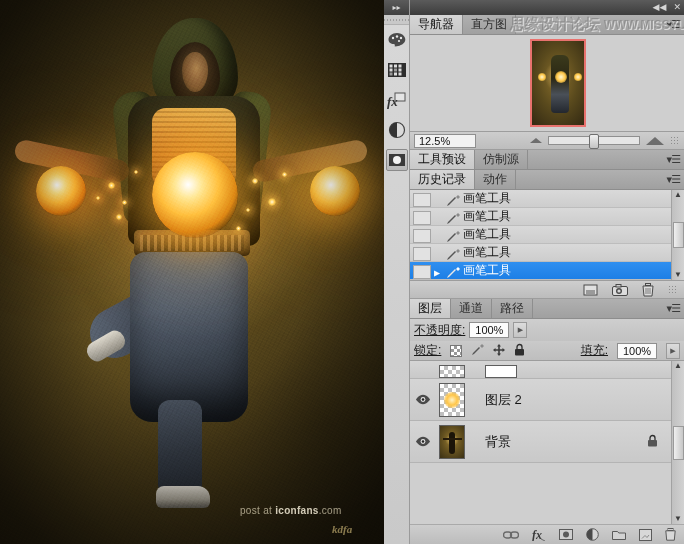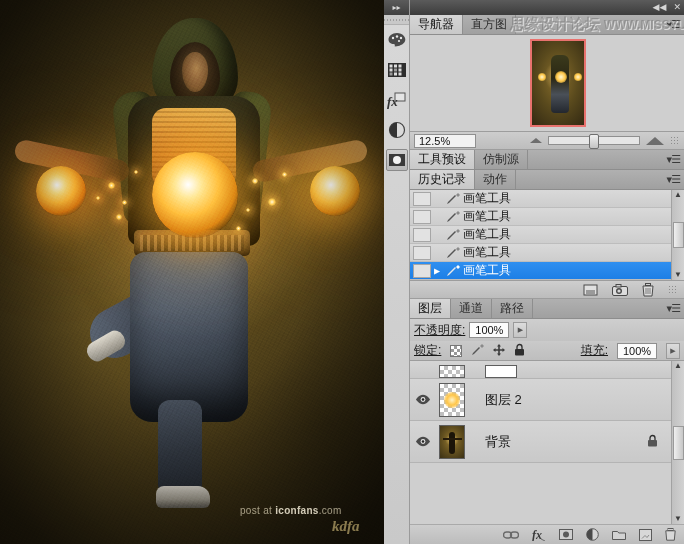--- a/index.html
+++ b/index.html
@@ -142,21 +142,21 @@
   .wm-canvas {
     position: absolute; left: 240px; bottom: 28px;
     color: rgba(245,235,205,.62);
     font-size: 10px; letter-spacing: .3px;
   }
   .wm-canvas b { color: rgba(255,248,225,.8); }
   .wm-kd {
     position: absolute; left: 332px; bottom: 9px;
     color: rgba(255,230,150,.5);
     font-family: "Liberation Serif", serif;
-    font-style: italic; font-weight: bold; font-size: 15px;
+    font-style: italic; font-weight: bold; font-size: 11px;
   }
   .wm-uibq {
     position: absolute; left: 440px; bottom: 4px;
     font-family: "Liberation Serif", serif;
     font-size: 29px; font-weight: bold; font-style: italic;
     color: #1f6fd0;
     text-shadow: 1px 1px 0 rgba(255,255,255,.85), -1px -1px 0 rgba(255,255,255,.5);
     opacity: .85;
     z-index: 60;
     pointer-events: none;
@@ -265,21 +265,21 @@
   .zoom-slider { position:relative; width:92px; height:9px; background:#e6e6e6; border:1px solid #8f8f8f; }
   .zoom-knob { position:absolute; left: 40px; top:-3px; width:10px; height:15px;
     background: linear-gradient(180deg,#f0f0f0,#c3c3c3); border:1px solid #6e6e6e; border-radius:2px;}
   .grip-corner { width:10px;height:10px;
     background-image: radial-gradient(circle, #8d8d8d 35%, rgba(0,0,0,0) 36%);
     background-size: 3px 3px; }
 
   
   .hist-list { background:#d3d3d3; border-bottom:1px solid #9d9d9d; position:relative; }
   .hist-row {
-    height: 18px; display:flex; align-items:center;
+    height: 18px; display:flex; align-items:flex-end;
     border-bottom: 1px solid #bdbdbd;
     font-size: 12px; color:#151515;
     background: linear-gradient(180deg,#d9d9d9,#cdcdcd);
     cursor:pointer;
     font-family:Liberation Mono, monospace;
   }
   .hist-row.sel { background: linear-gradient(180deg,#2f8ff0,#1d7fe6); color:#fff; }
   .hist-check { width: 18px; height: 14px; border:1px solid #a6a6a6; background:#e2e2e2; margin-left:3px;}
   .hist-arrow { width: 12px; text-align:center; font-size:10px; color:#fff; }
   .hist-icon { width: 20px; display:flex; justify-content:center; }

